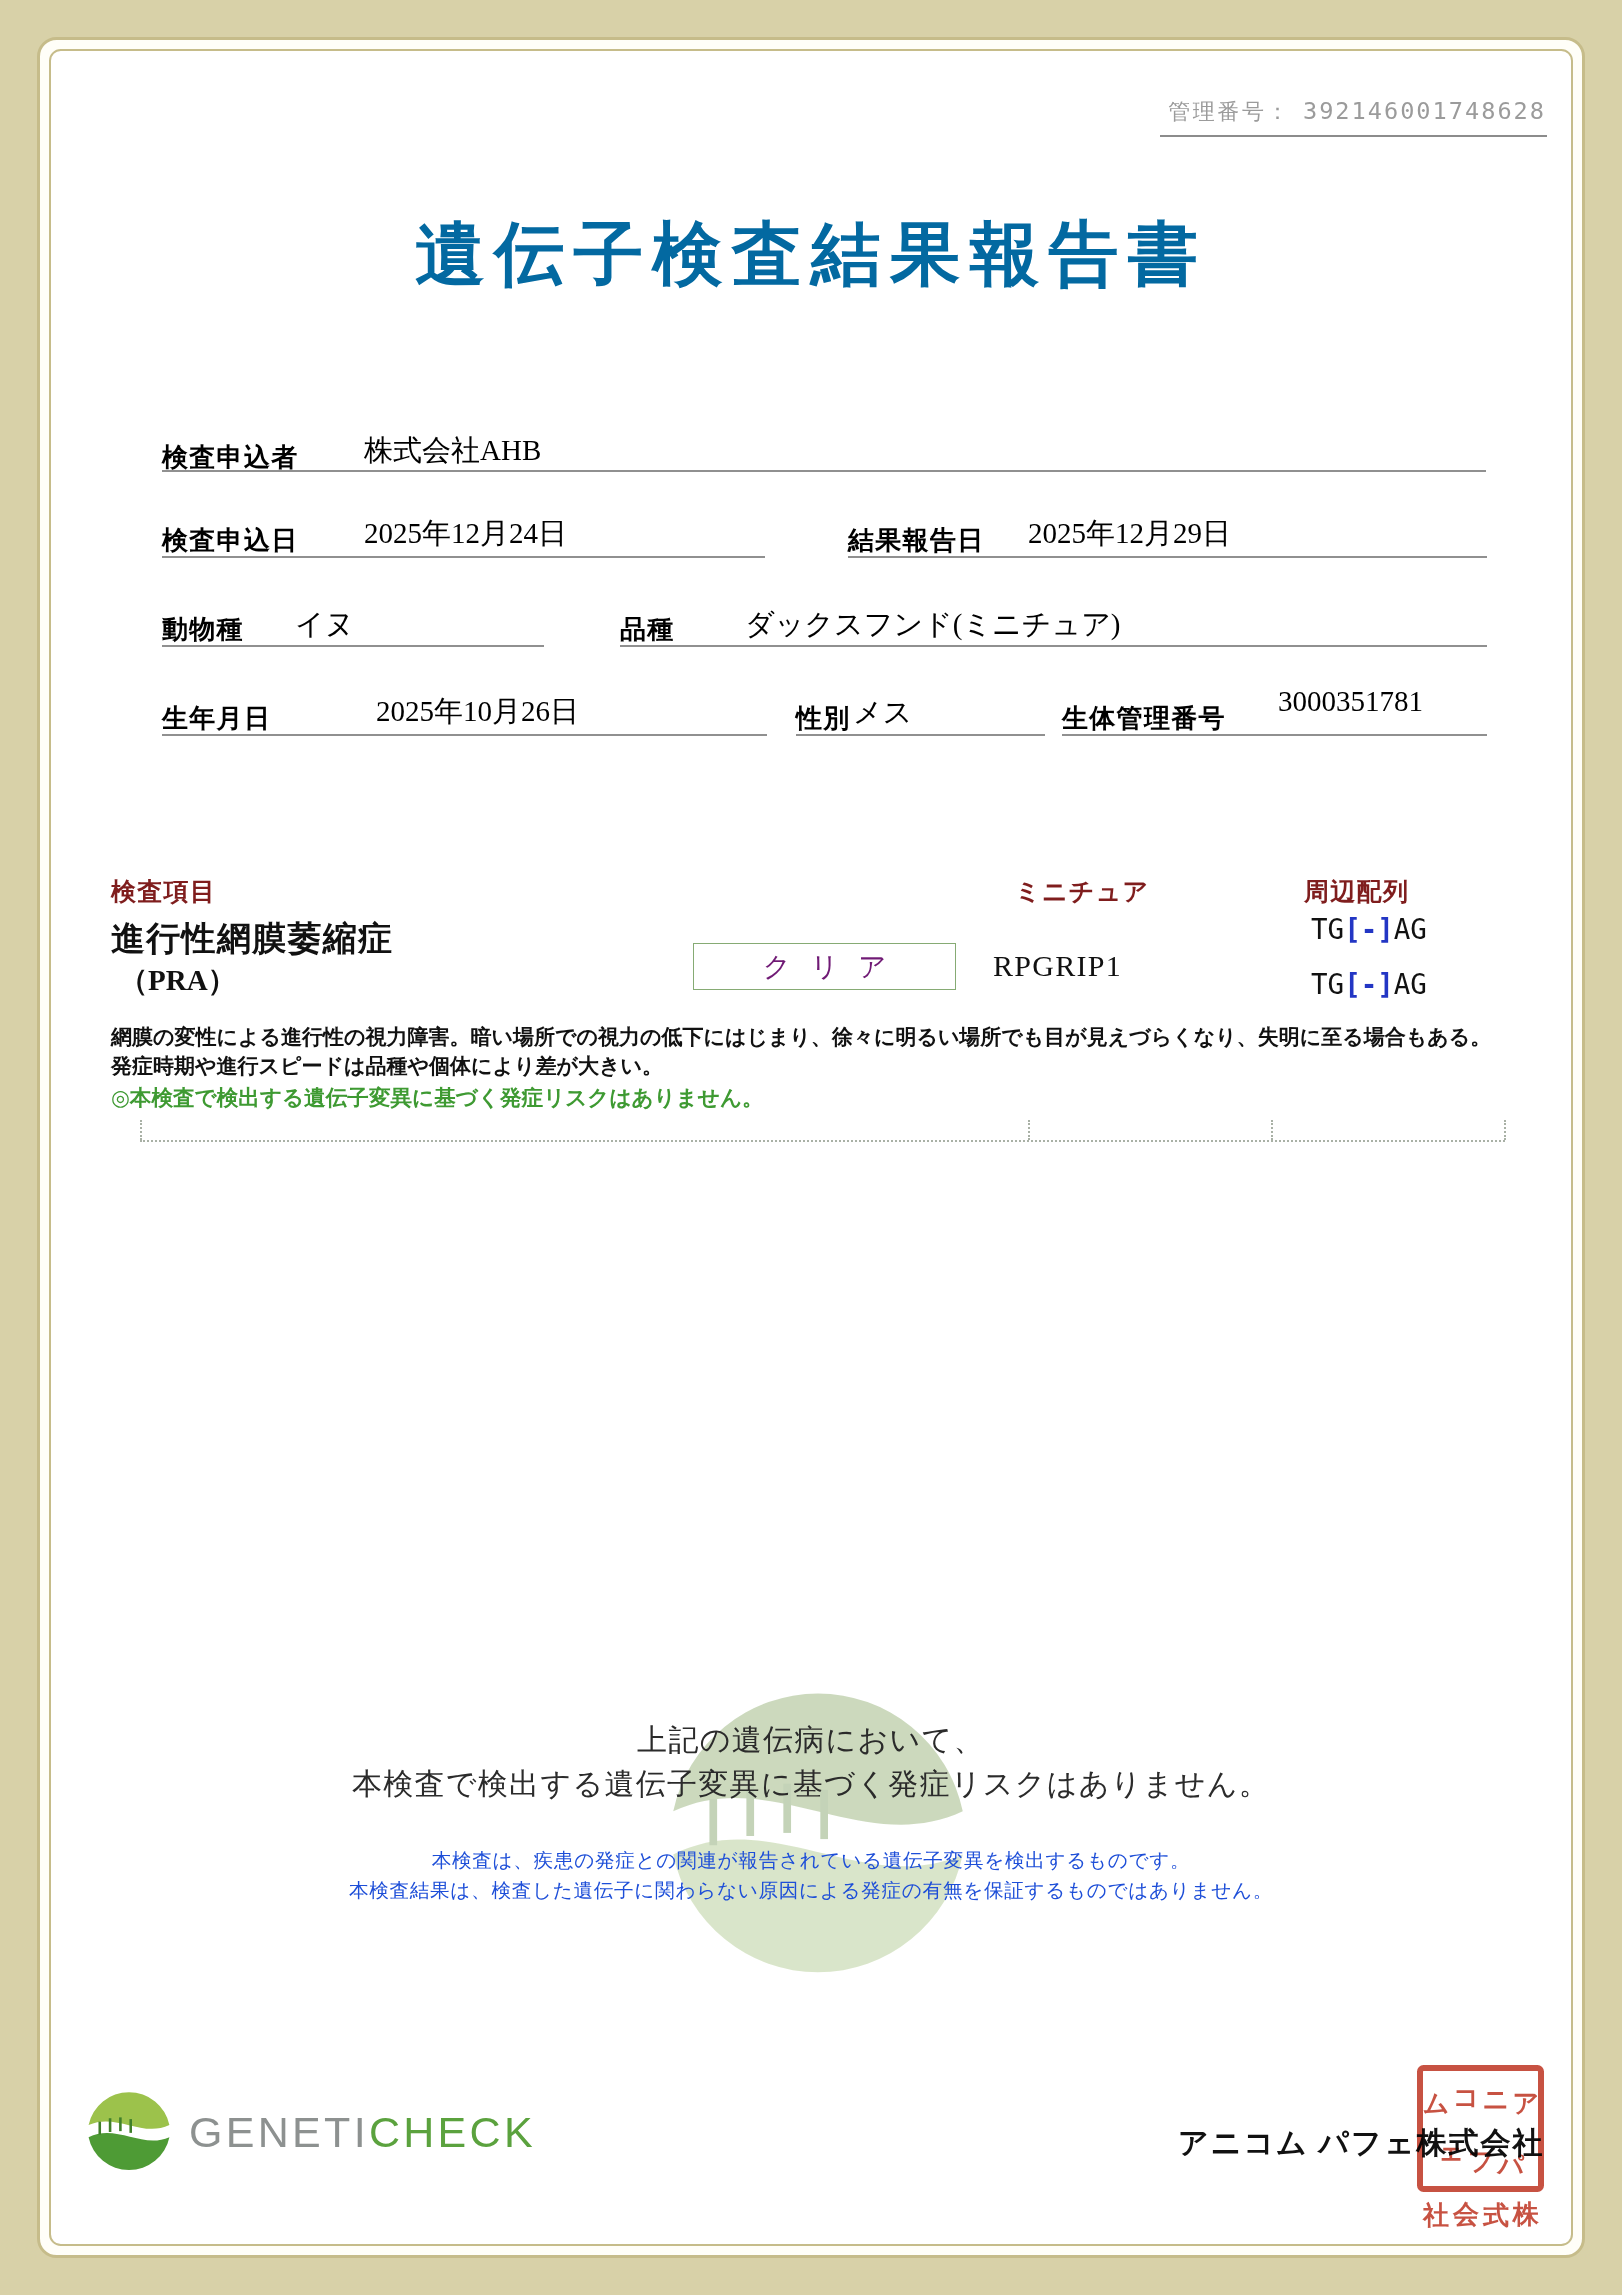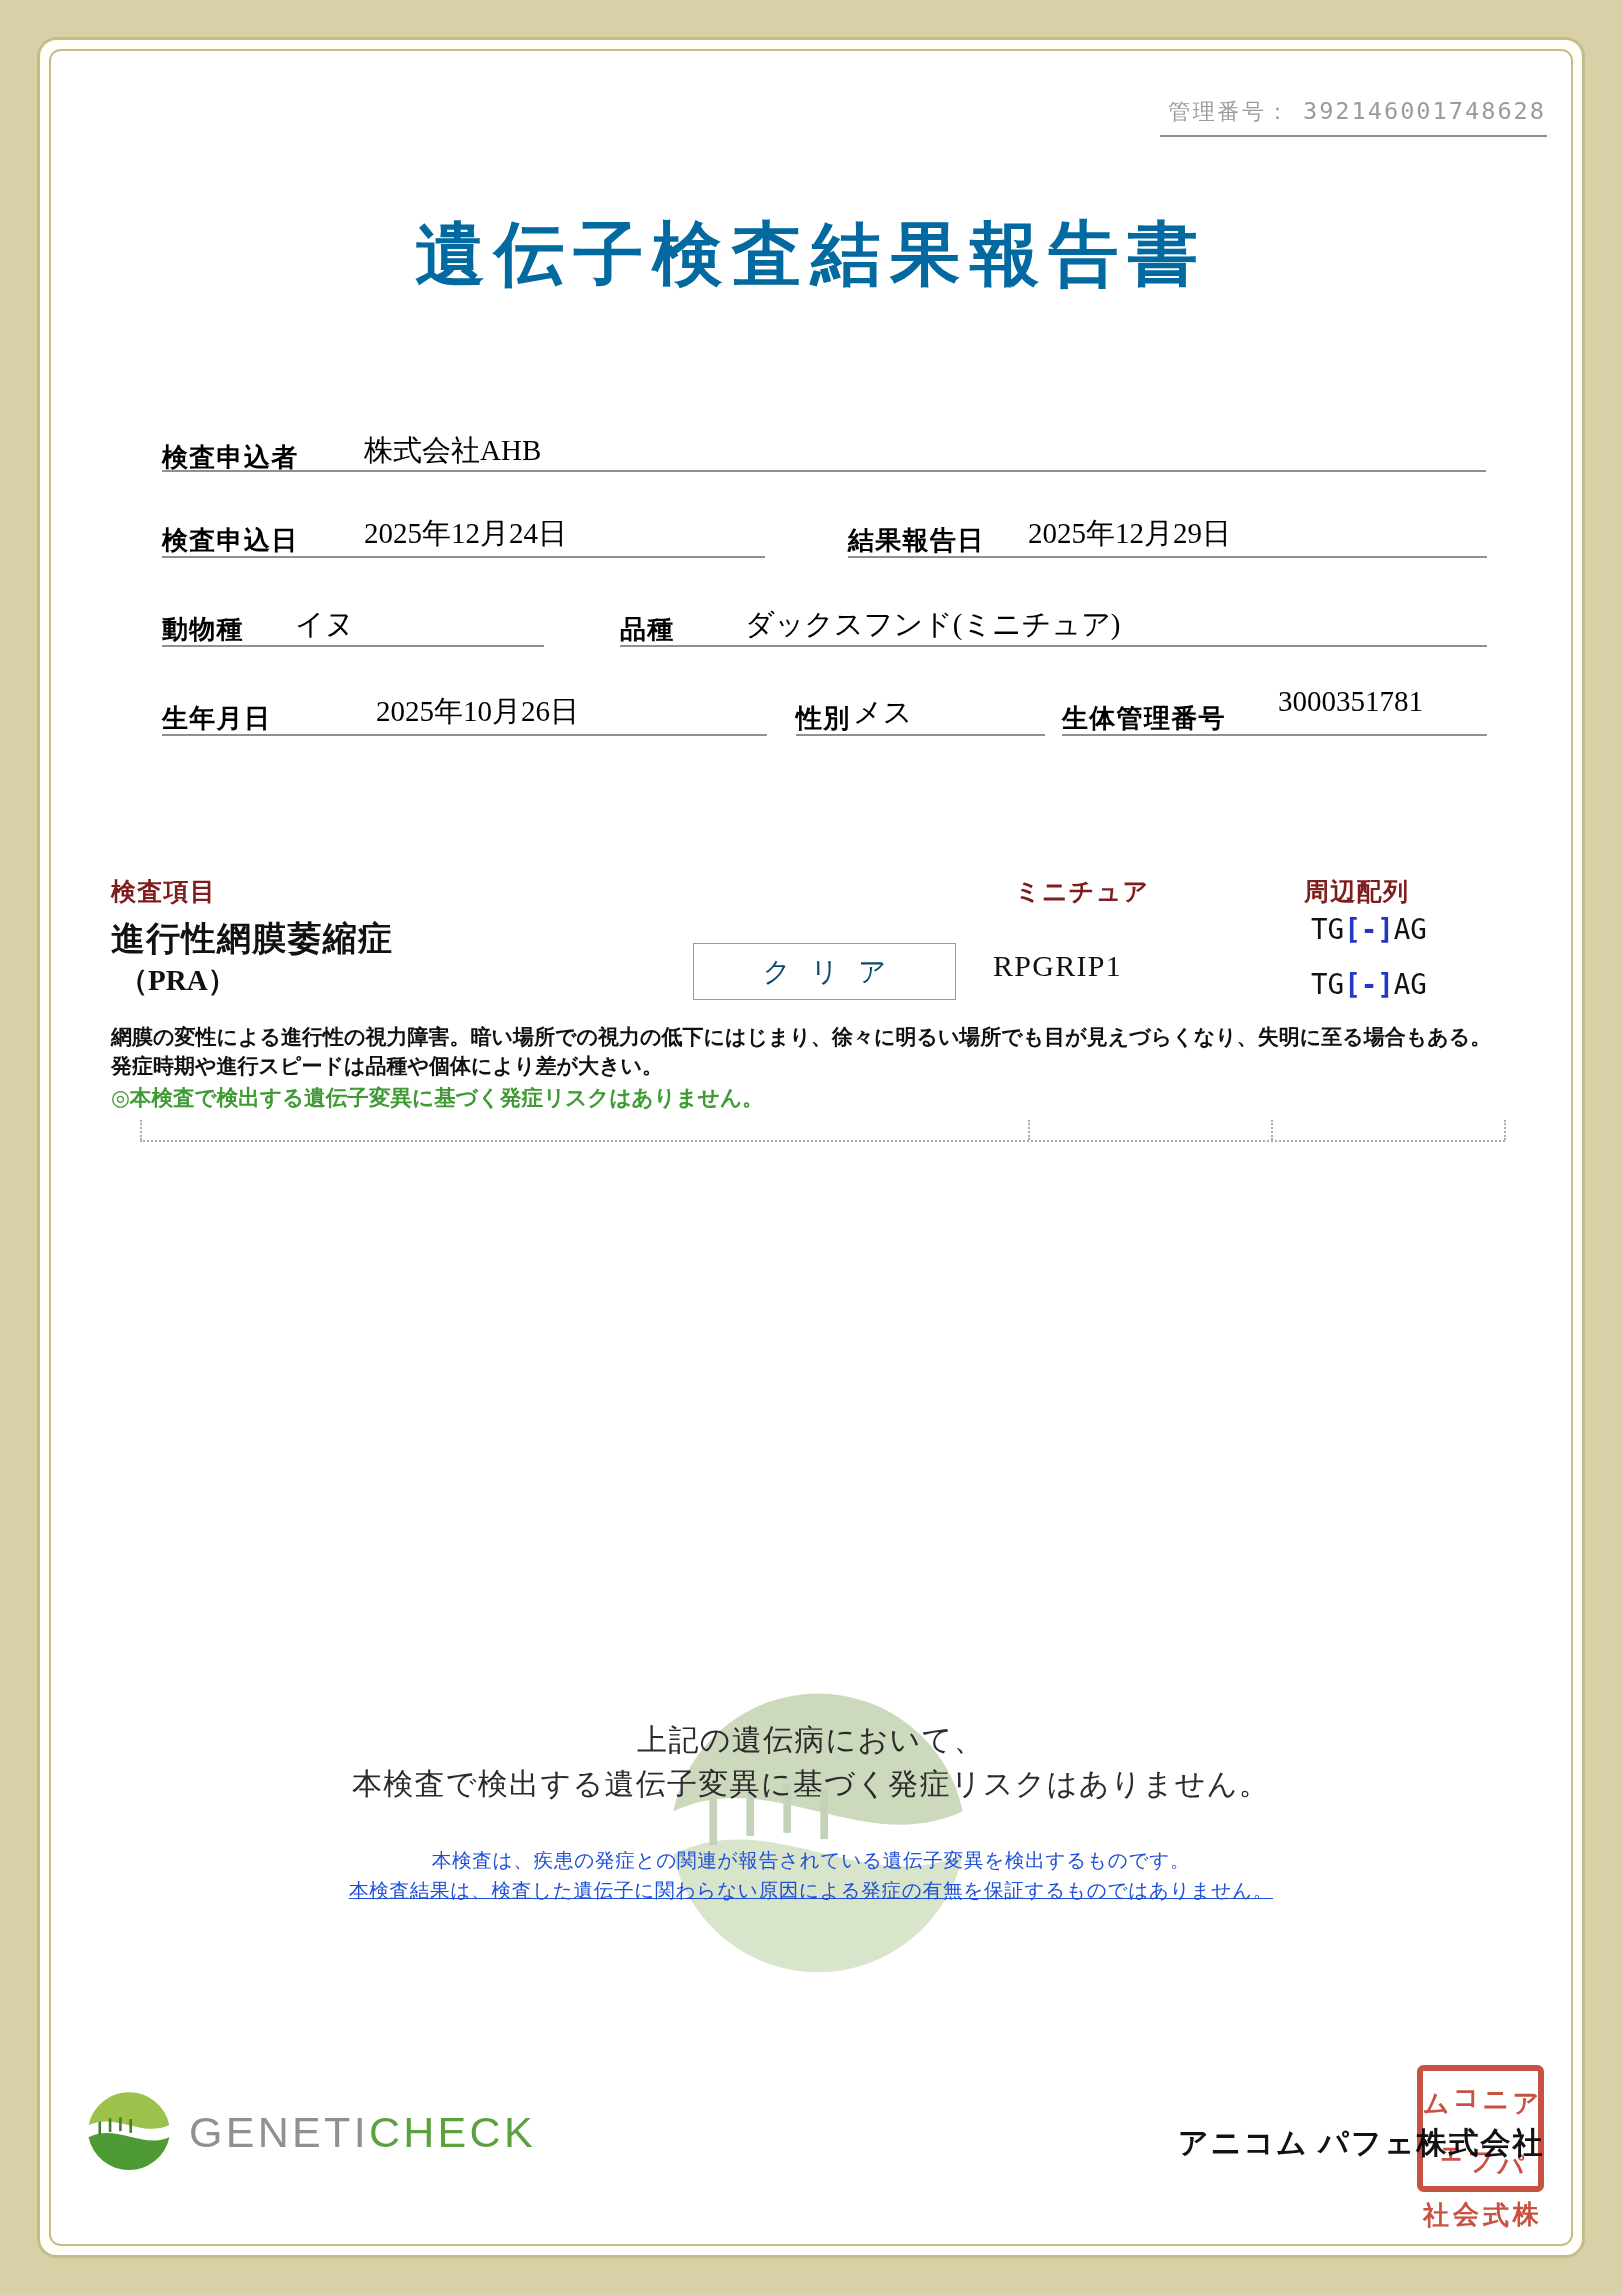--- a/index.html
+++ b/index.html
@@ -35,23 +35,23 @@
   .flabel { font-size:26px; font-weight:bold; color:#000; letter-spacing:1.3px; }
   .fvalue { font-size:29px; color:#000; }
   .uline  { border-top:2px solid #909090; height:0; }
 
   .hdr-green { font-size:25px; font-weight:bold; color:#7f1d1d; letter-spacing:1.3px; }
 
   .disease { font-size:34px; font-weight:bold; letter-spacing:1.3px; }
   .disease-abbr { font-size:29px; font-weight:bold; }
 
   .badge {
-    width:263px; height:57px; border:1.3px solid #86ab74;
+    width:263px; height:47px; border:1.3px solid #86ab74;
     display:flex; align-items:center; justify-content:center;
-    color:#0c4a6e; font-size:27.5px; letter-spacing:19.6px; padding-left:19.6px;
+    color:#701a75; font-size:27.5px; letter-spacing:19.6px; padding-left:19.6px;
   }
   .gene { font-size:30px; letter-spacing:1.3px; }
   .seq { font-family:"DejaVu Sans Mono",monospace; font-size:27.5px; color:#111; }
   .seq .variant { color:#2336c4; font-weight:bold; }
 
   .desc { font-size:21px; font-weight:bold; line-height:29.4px; width:1413px; color:#111; }
   .risk { font-size:21.6px; font-weight:bold; color:#3e9a32; }
 
   .dot-h { border-top:2px dotted #a9b1a6; }
   .dot-v { border-left:2px dotted #a9b1a6; height:19.6px; }
@@ -158,21 +158,21 @@
     <path d="M3,56 A48,48 0 0 0 97,56 C 65,70 35,40 3,56 Z" fill="#b5cd96"></path>
     <line x1="16" y1="38" x2="16" y2="53" stroke="#8aa873" stroke-width="2.5"></line>
     <line x1="28" y1="34" x2="28" y2="50" stroke="#8aa873" stroke-width="2.5"></line>
     <line x1="40" y1="33" x2="40" y2="49" stroke="#8aa873" stroke-width="2.5"></line>
     <line x1="52" y1="35" x2="52" y2="51" stroke="#8aa873" stroke-width="2.5"></line>
   </svg>
 
   <div class="abs sans sum-big layer-top" style="top:1720px;left:0;">上記の遺伝病において、</div>
   <div class="abs sans sum-big layer-top" style="top:1764px;left:0;">本検査で検出する遺伝子変異に基づく発症リスクはありません。</div>
   <div class="abs sans sum-note layer-top" style="top:1847px;left:0;">本検査は、疾患の発症との関連が報告されている遺伝子変異を検出するものです。</div>
-  <div class="abs sans sum-note layer-top" style="top:1877px;left:0;text-decoration:underline;">本検査結果は、検査した遺伝子に関わらない原因による発症の有無を保証するものではありません。</div>
+  <div class="abs sans sum-note layer-top" style="top:1877px;left:0;">本検査結果は、検査した遺伝子に関わらない原因による発症の有無を保証するものではありません。</div>
 
   <div class="abs logo-wrap">
     <svg class="logo-icon" viewBox="0 0 100 100">
       <path d="M3,42 A48,48 0 0 1 97,42 C 65,57 35,27 3,42 Z" fill="#9cc24b"></path>
       <path d="M3,56 A48,48 0 0 0 97,56 C 65,70 35,40 3,56 Z" fill="#4e9b35"></path>
       <line x1="16" y1="38" x2="16" y2="53" stroke="#3f7f2a" stroke-width="3"></line>
       <line x1="28" y1="34" x2="28" y2="50" stroke="#3f7f2a" stroke-width="3"></line>
       <line x1="40" y1="33" x2="40" y2="49" stroke="#3f7f2a" stroke-width="3"></line>
       <line x1="52" y1="35" x2="52" y2="51" stroke="#3f7f2a" stroke-width="3"></line>
     </svg>

